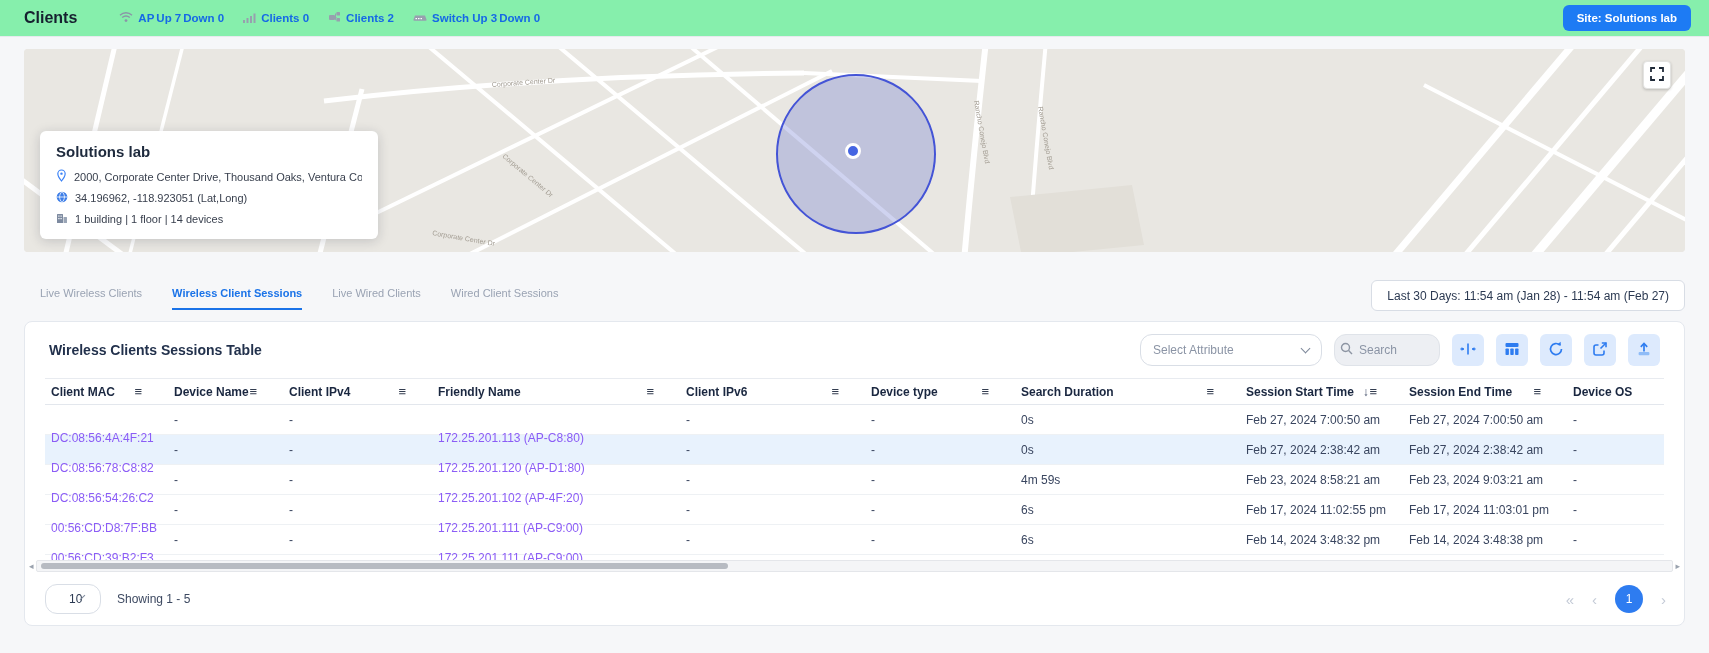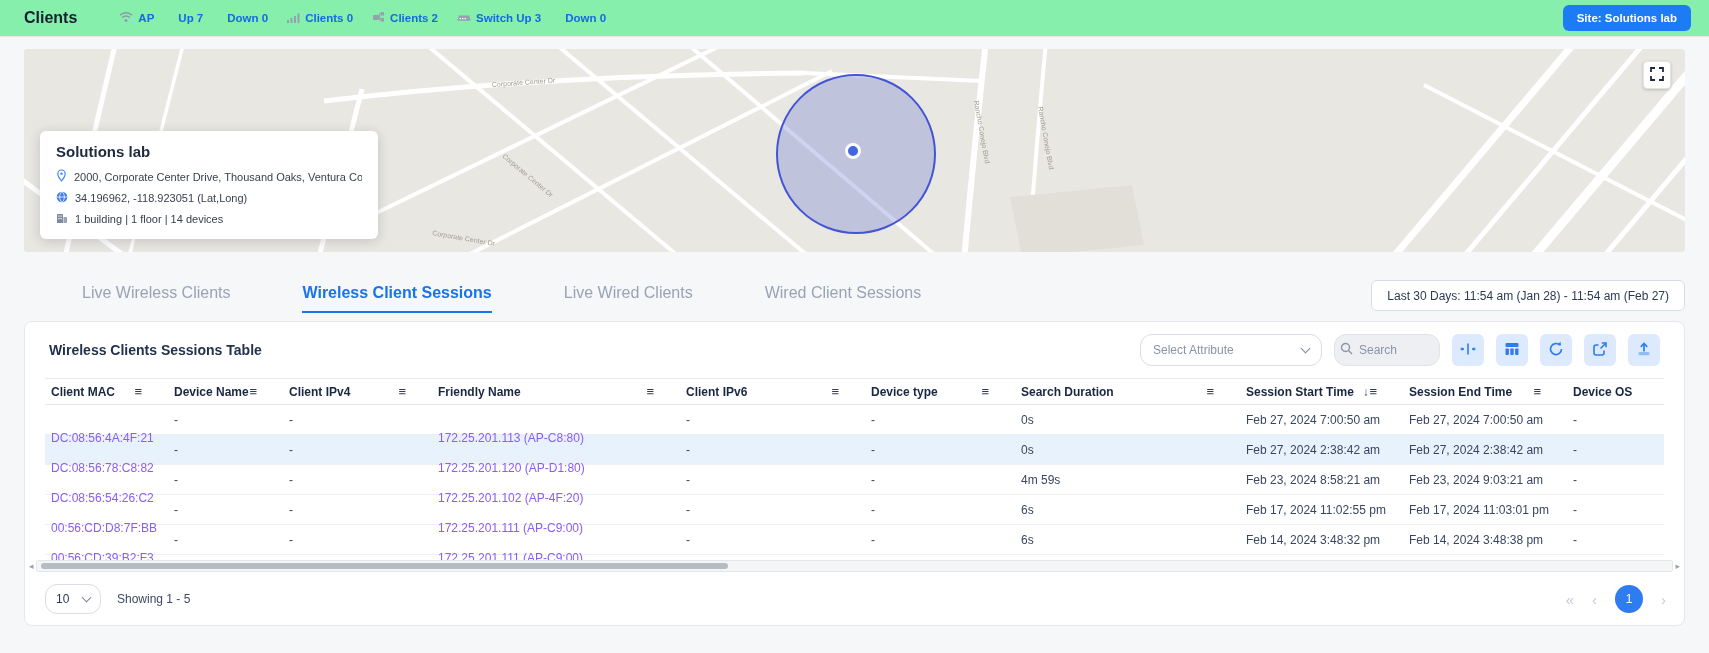--- a/index.html
+++ b/index.html
@@ -5,39 +5,39 @@
   * { margin:0; padding:0; box-sizing:border-box; }
   html,body { width:1709px; height:653px; }
   body { font-family:"Liberation Sans", sans-serif; background:#f6f7f9; color:#22304a; overflow:hidden; }
   .app { width:1709px; height:653px; position:relative; }
 
   
   .topbar { height:37px; background:#86efac; border-bottom:1px solid #e7eaee; display:flex; align-items:center; padding:0 18px 0 24px; }
   .page-title { font-size:16px; font-weight:700; color:#16202f; margin-right:42px; }
   .stats { display:flex; align-items:center; gap:19px; }
   .stat { display:flex; align-items:center; gap:5px; }
-  .stat .txt { display:flex; gap:24px; }
+  .stat .txt { display:flex; gap:2px; }
   .stat .txt span { font-size:11.5px; font-weight:700; color:#1569e6; }
   .site-btn { margin-left:auto; background:#1d7bf4; border:none; color:#fff; font-family:inherit; font-size:11.5px; font-weight:700; padding:7px 14px; border-radius:6px; cursor:pointer; }
 
   
   .map { position:relative; margin:12px 24px 0; height:203px; border-radius:4px; overflow:hidden; background:#e9e7e2; }
   .map svg.roads { position:absolute; inset:0; }
   .street-label { font-size:7px; fill:#a29c92; }
   .fullscreen-btn { position:absolute; top:12px; right:14px; width:28px; height:28px; background:#fff; border:1px solid #e3e3e1; border-radius:4px; box-shadow:0 1px 3px rgba(0,0,0,.2); display:flex; align-items:center; justify-content:center; cursor:pointer; }
   .coverage { position:absolute; left:752px; top:25px; width:160px; height:160px; border-radius:50%; background:rgba(108,120,210,.33); border:2.5px solid #4454d6; }
   .coverage .dot { position:absolute; left:50%; top:50%; width:16px; height:16px; margin:-11px 0 0 -11px; background:#4565e2; border:3px solid #fff; border-radius:50%; }
   .site-card { position:absolute; left:16px; top:82px; width:338px; background:#fff; border-radius:6px; box-shadow:0 2px 12px rgba(20,30,50,.18); padding:12px 16px 13px; }
   .site-card h2 { font-size:15px; font-weight:700; color:#1e2a3d; margin-bottom:9px; }
   .sc-line { display:flex; align-items:center; gap:7px; font-size:11px; color:#39404e; margin-top:7px; white-space:nowrap; overflow:hidden; }
 
   
   .tabs-row { display:flex; align-items:center; justify-content:space-between; margin:28px 24px 0; }
   .tabs { display:flex; gap:30px; margin-left:16px; }
-  .tab { font-size:16px; font-weight:500; color:#9aa3b3; padding-bottom:9px; border-bottom:2px solid transparent; cursor:pointer;margin-left:42px; }
+  .tab { font-size:11px; font-weight:500; color:#9aa3b3; padding-bottom:9px; border-bottom:2px solid transparent; cursor:pointer; }
   .tab.active { color:#1a73e8; font-weight:700; border-bottom-color:#1a73e8; }
   .date-range { background:#fff; border:1px solid #d8dde5; border-radius:6px; height:31px; display:flex; align-items:center; padding:0 15px; font-size:12px; color:#2c3a52; margin-bottom:6px; cursor:pointer; }
 
   
   .table-card { margin:4px 24px 0; background:#fff; border:1px solid #e4e8ee; border-radius:8px; height:305px; }
   .card-head { height:56px; display:flex; align-items:center; justify-content:space-between; padding:0 24px; }
   .card-title { font-size:14px; font-weight:700; color:#22314c; }
   .toolbar { display:flex; align-items:center; gap:12px; }
   .select-attr { width:182px; height:32px; border:1px solid #d9dee6; border-radius:12px; display:flex; align-items:center; justify-content:space-between; padding:0 12px; cursor:pointer; }
   .select-attr .ph { font-size:12px; color:#8b94a5; }
@@ -59,21 +59,21 @@
   .c1{flex:0 0 123px;} .c2{flex:0 0 115px;} .c3{flex:0 0 149px;} .c4{flex:0 0 248px;} .c5{flex:0 0 185px;}
   .c6{flex:0 0 150px;} .c7{flex:0 0 225px;} .c8{flex:0 0 163px;} .c9{flex:0 0 164px;} .c10{flex:1 1 90px;}
   .trow.row-highlight { background:#e8f2fd; }
 
   .hscroll { display:flex; align-items:center; gap:2px; margin:3px 4px 0; height:16px; }
   .hs-arrow { font-size:9px; color:#9aa2ae; cursor:pointer; line-height:1; }
   .hs-track { flex:1; height:12px; background:#f4f5f7; border:1px solid #e4e6ea; border-radius:2px; position:relative; }
   .hs-thumb { position:absolute; left:4px; top:2px; height:6px; width:42%; background:#b7bbc2; border-radius:3px; cursor:pointer; }
 
   .card-foot { height:50px; display:flex; align-items:center; padding:0 18px 0 20px; }
-  .page-size { width:56px; height:30px; border:1px solid #d9dee6; border-radius:12px; display:flex; align-items:center; justify-content:space-between; padding:0 10px; cursor:pointer; }
+  .page-size { width:56px; height:30px; border:1px solid #d9dee6; border-radius:12px; display:flex; align-items:center; justify-content:space-between; padding:0 23px; cursor:pointer; }
   .page-size .val { font-size:12px; color:#2c3a52; }
   .showing { margin-left:16px; font-size:12px; color:#3d4961; }
   .pager { margin-left:auto; display:flex; align-items:center; gap:18px; }
   .pg-nav { font-size:15px; color:#c3cad6; cursor:pointer; line-height:1; }
   .pg-current { width:28px; height:28px; border-radius:50%; background:#2e7cf0; color:#fff; font-size:12px; display:flex; align-items:center; justify-content:center; cursor:pointer; }
 </style>
 </head>
 <body>
 
 <div class="app">

